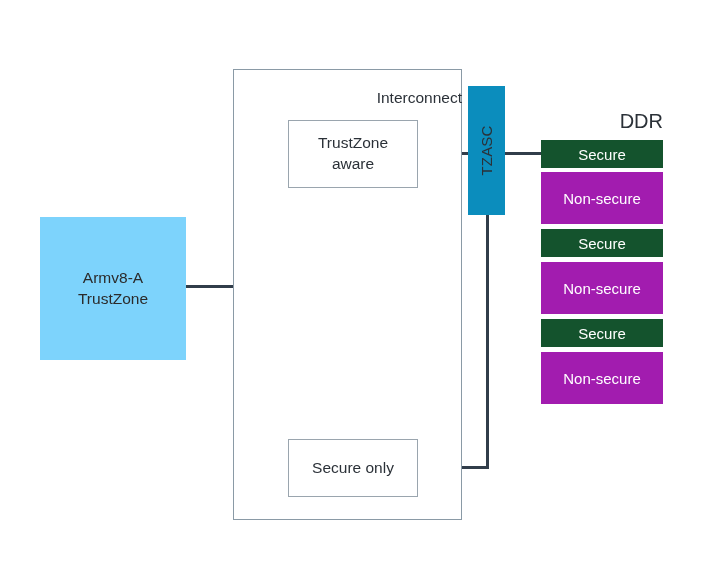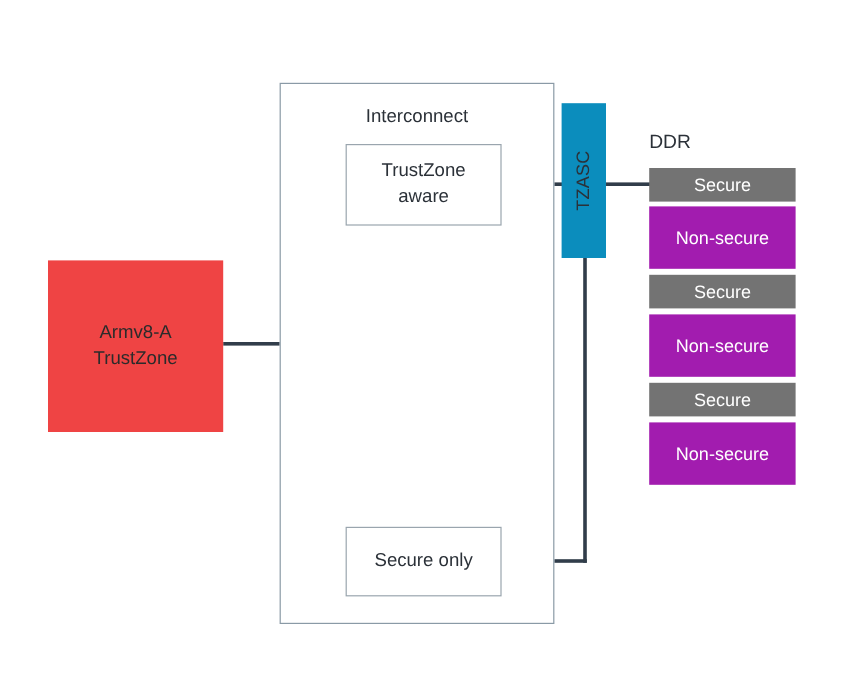--- a/index.html
+++ b/index.html
@@ -33,21 +33,21 @@
     position: absolute;
     background: #313d4a;
   }
 
   
   #proc-block {
     left: 40px;
     top: 217px;
     width: 146px;
     height: 143px;
-    background: #ef4444;
+    background: #7dd3fc;
     color: #2b2b2b;
     font-size: 15.5px;
     line-height: 1.35;
   }
 
   
   #interconnect-box {
     left: 233px;
     top: 69px;
     width: 229px;
@@ -55,21 +55,21 @@
     border: 1.4px solid #8a9aa6;
     background: #ffffff;
     align-items: flex-start;
     justify-content: center;
   }
   #interconnect-title {
     position: absolute;
     left: 233px;
     top: 89px;
     width: 229px;
-    text-align: center;
+    text-align: right;
     font-size: 15.5px;
     color: #2b3138;
   }
 
   
   .inner-box {
     background: #ffffff;
     border: 1.2px solid #9aa5ae;
     color: #2b3138;
     font-size: 15.5px;
@@ -103,31 +103,31 @@
     color: #2b3138;
     letter-spacing: 0.2px;
   }
 
   
   #ddr-title {
     position: absolute;
     left: 541px;
     top: 110px;
     width: 122px;
-    text-align: left;
-    font-size: 16px;
+    text-align: right;
+    font-size: 20px;
     color: #2b3138;
   }
   .ddr-cell {
     left: 541px;
     width: 122px;
     color: #ffffff;
     font-size: 15px;
   }
-  .ddr-secure      { background: #737373; }
+  .ddr-secure      { background: #14532d; }
   .ddr-nonsecure   { background: #a21caf; }
 </style>
 </head>
 <body>
 
 <div id="canvas">
 
   <div class="line" style="left:186px; top:285px; width:80px; height:3px;"></div>
 
   <div class="line" style="left:262px; top:152px; width:3px; height:323px;"></div>

